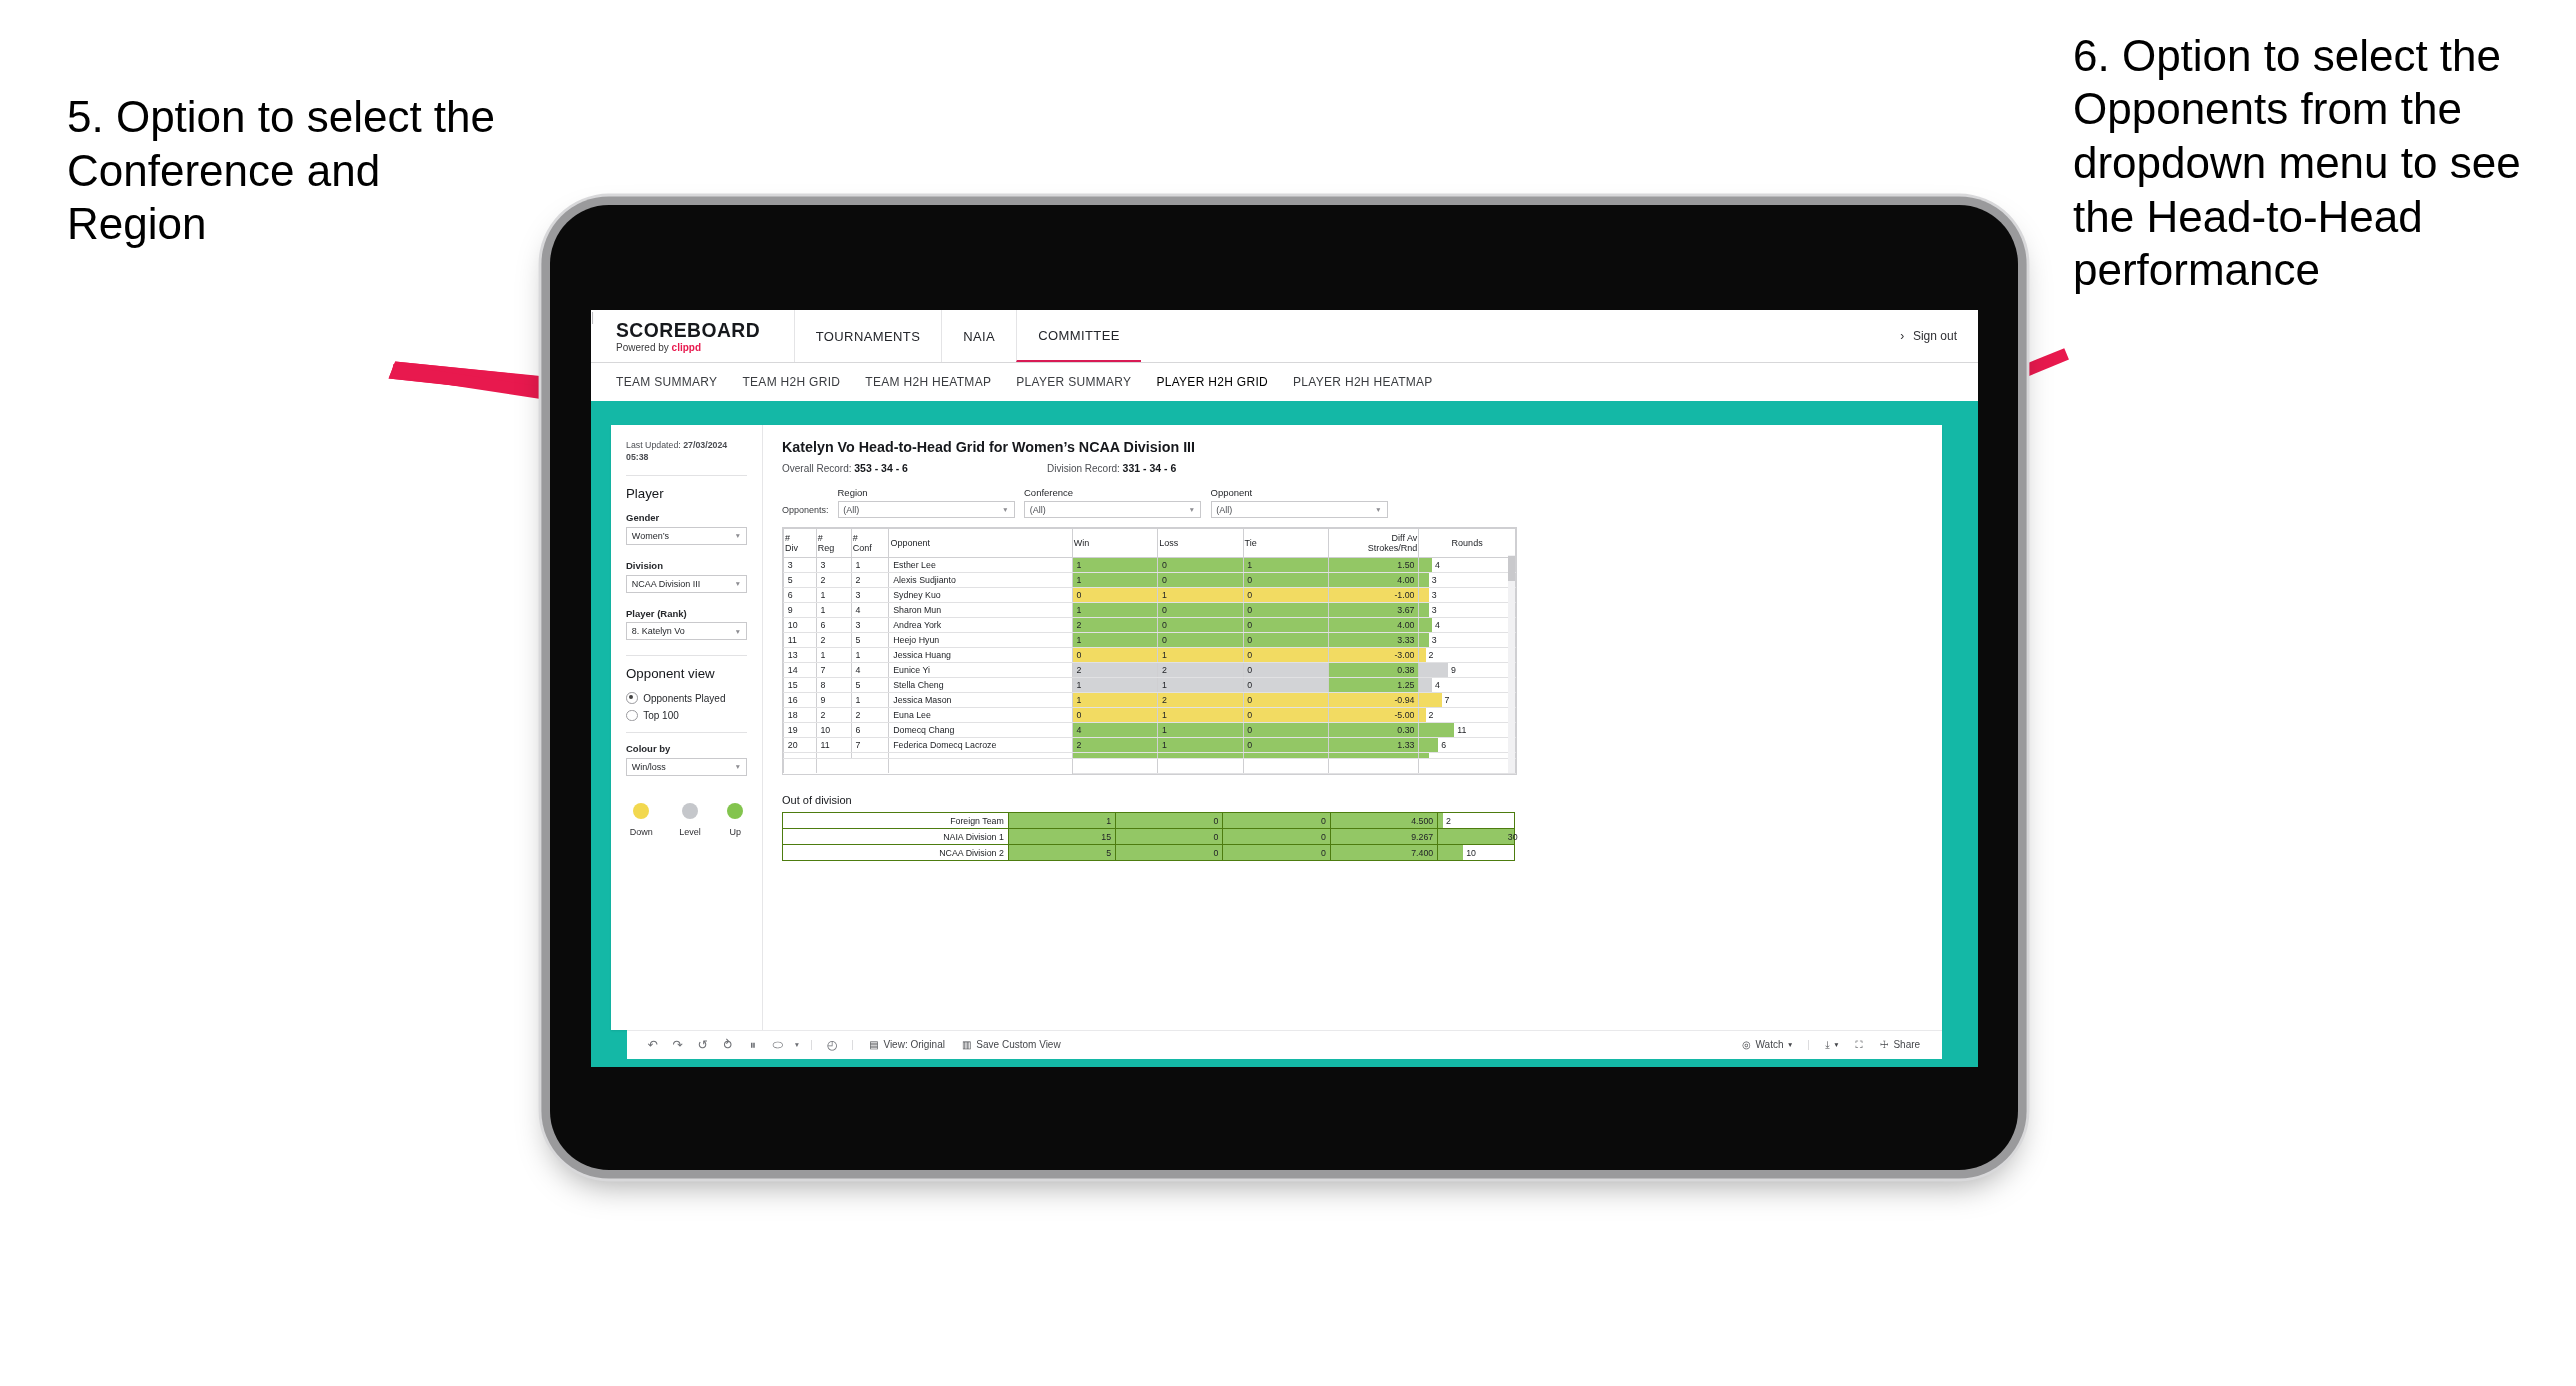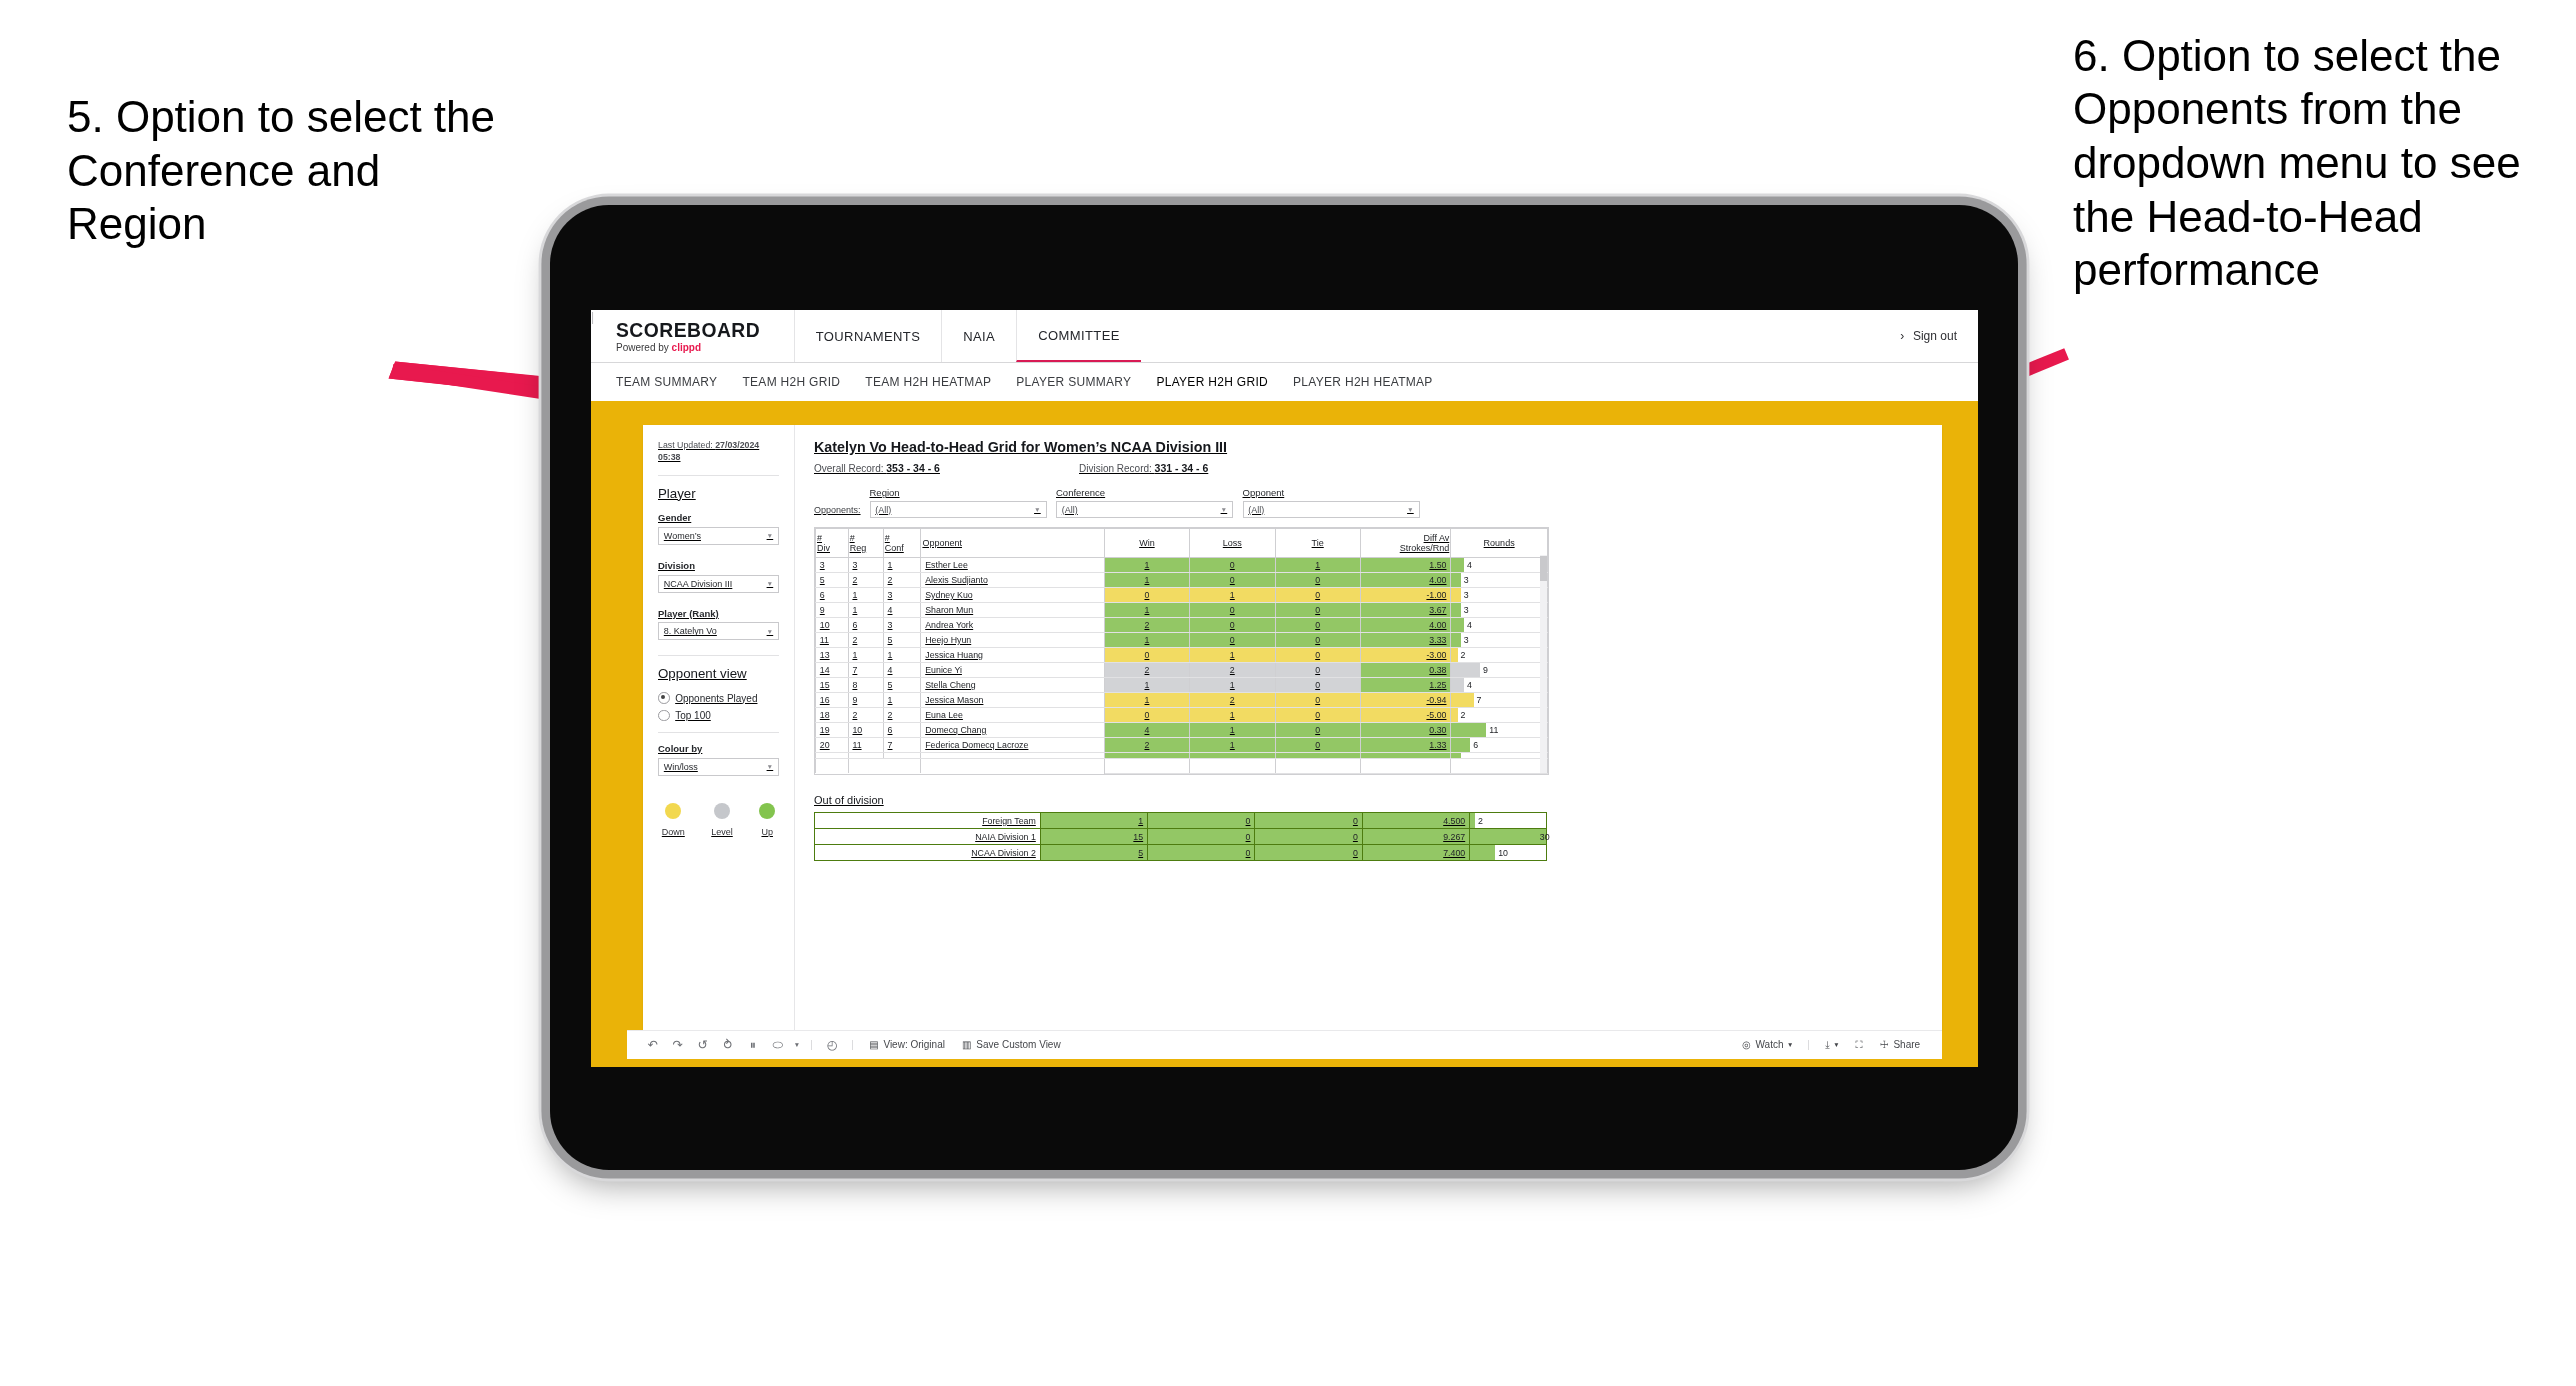--- a/index.html
+++ b/index.html
@@ -43,22 +43,22 @@
   .hdr-right .bar{color:#b9b9bc;}
 
   
   #sub-nav{height:38px;background:#fff;display:flex;align-items:center;gap:0;
     padding-left:25px;border-bottom:1px solid #dfdfe1;}
   #sub-nav a{font-size:12px;color:#3a3c40;text-decoration:none;letter-spacing:0.3px;
     padding:0 25px 0 0;}
   #sub-nav a.active{color:#000000;}
 
   
-  #wb-body{position:absolute;left:0;top:91px;right:0;bottom:0;background:#eab308;
-    padding:24px 36px 0 52px;box-sizing:border-box;text-decoration:underline;}
+  #wb-body{position:absolute;left:0;top:91px;right:0;bottom:0;background:#14b8a6;
+    padding:24px 36px 0 20px;box-sizing:border-box;}
   #wb-card{background:#fff;width:100%;height:605px;box-sizing:border-box;display:flex;
     position:relative;box-shadow:0 1px 1.9px rgba(0,0,0,.08);}
 
   
   #side{width:152px;flex:0 0 152px;padding:15px 15px 0 15px;box-sizing:border-box;
     border-right:1px solid #e6e6e8;}
   .updated{font-size:8.8px;color:#4b4d52;line-height:1.35;}
   .updated b{font-weight:bold;}
   .hr{border:0;border-top:1px solid #e2e2e4;margin:11.4px 0 9.5px 0;}
   .sec-title{font-size:13.3px;color:#16181c;margin:1.9px 0 11.4px 0;}
@@ -95,21 +95,21 @@
   .gridwrap{position:relative;border:1px solid #cfcfd2;width:733px;background:#fff;}
   table.grid{border-collapse:collapse;width:100%;font-size:8.8px;color:#222428;table-layout:fixed;}
   table.grid th{border:1px solid #cfcfd2;font-weight:normal;color:#222428;height:26px;
     vertical-align:middle;line-height:1.12;font-size:9px;}
   table.grid td{border-left:1px solid #cfcfd2;border-right:1px solid #cfcfd2;
     border-bottom:1px solid #e1e1e3;height:14px;padding:0 3.8px;vertical-align:middle;}
   .c-div{width:23px;text-align:left;}
   .c-reg{width:25px;text-align:left;}
   .c-conf{width:27px;text-align:left;}
   .c-opp{width:143px;text-align:left;}
-  .c-num{width:65px;text-align:center;}
+  .c-num{width:65px;text-align:left;}
   .c-diff{width:69px;text-align:right;}
   .c-rounds{width:76px;padding:0 !important;position:relative;}
   .bar{position:absolute;left:0;top:0;bottom:0;}
   .rnum{position:absolute;top:0;bottom:0;display:flex;align-items:center;padding-left:2.9px;
     font-size:8.8px;color:#222428;}
   .filler td{height:12.4px;border-bottom:none;background:#fff;}
   .filler-block{height:46px;}
   .scroll-track{position:absolute;right:1px;top:27px;width:6.7px;bottom:1px;background:#f1f1f3;}
   .scroll-thumb{position:absolute;right:1px;top:28px;width:6.7px;height:25px;background:#c9c9cc;}
 

